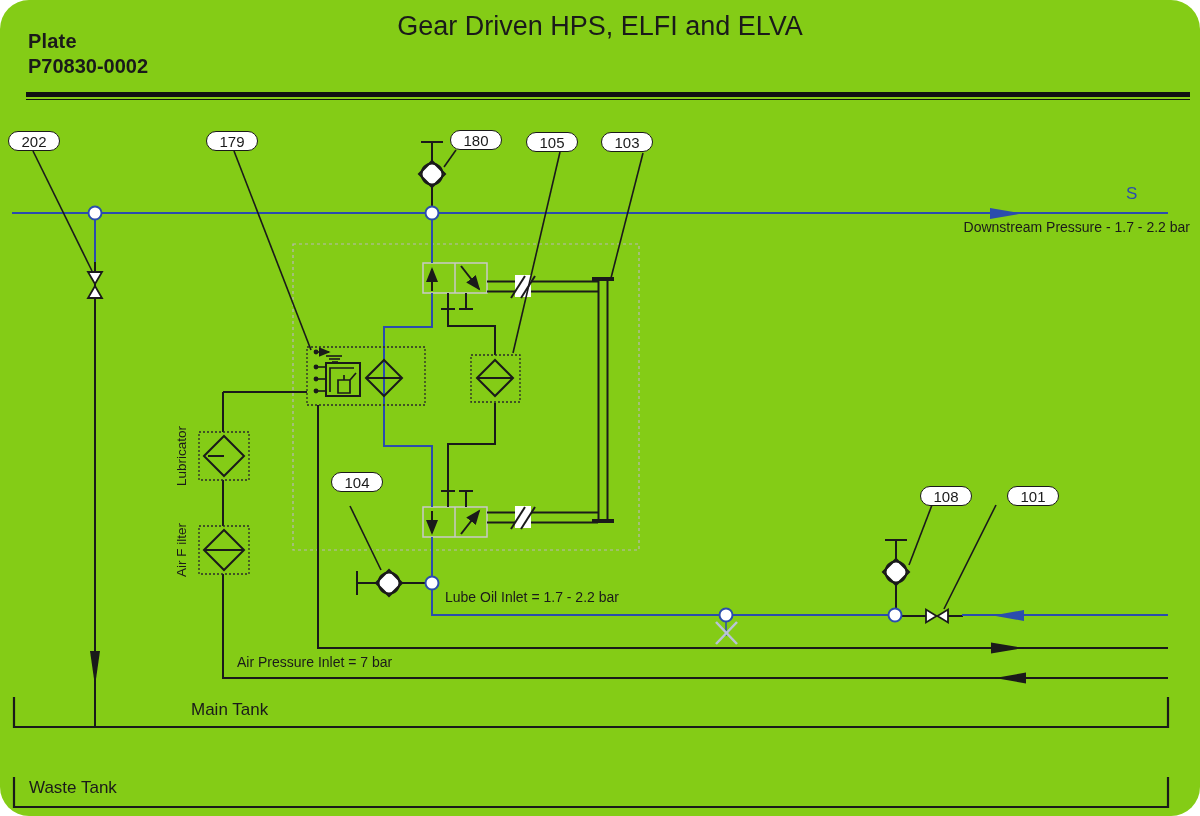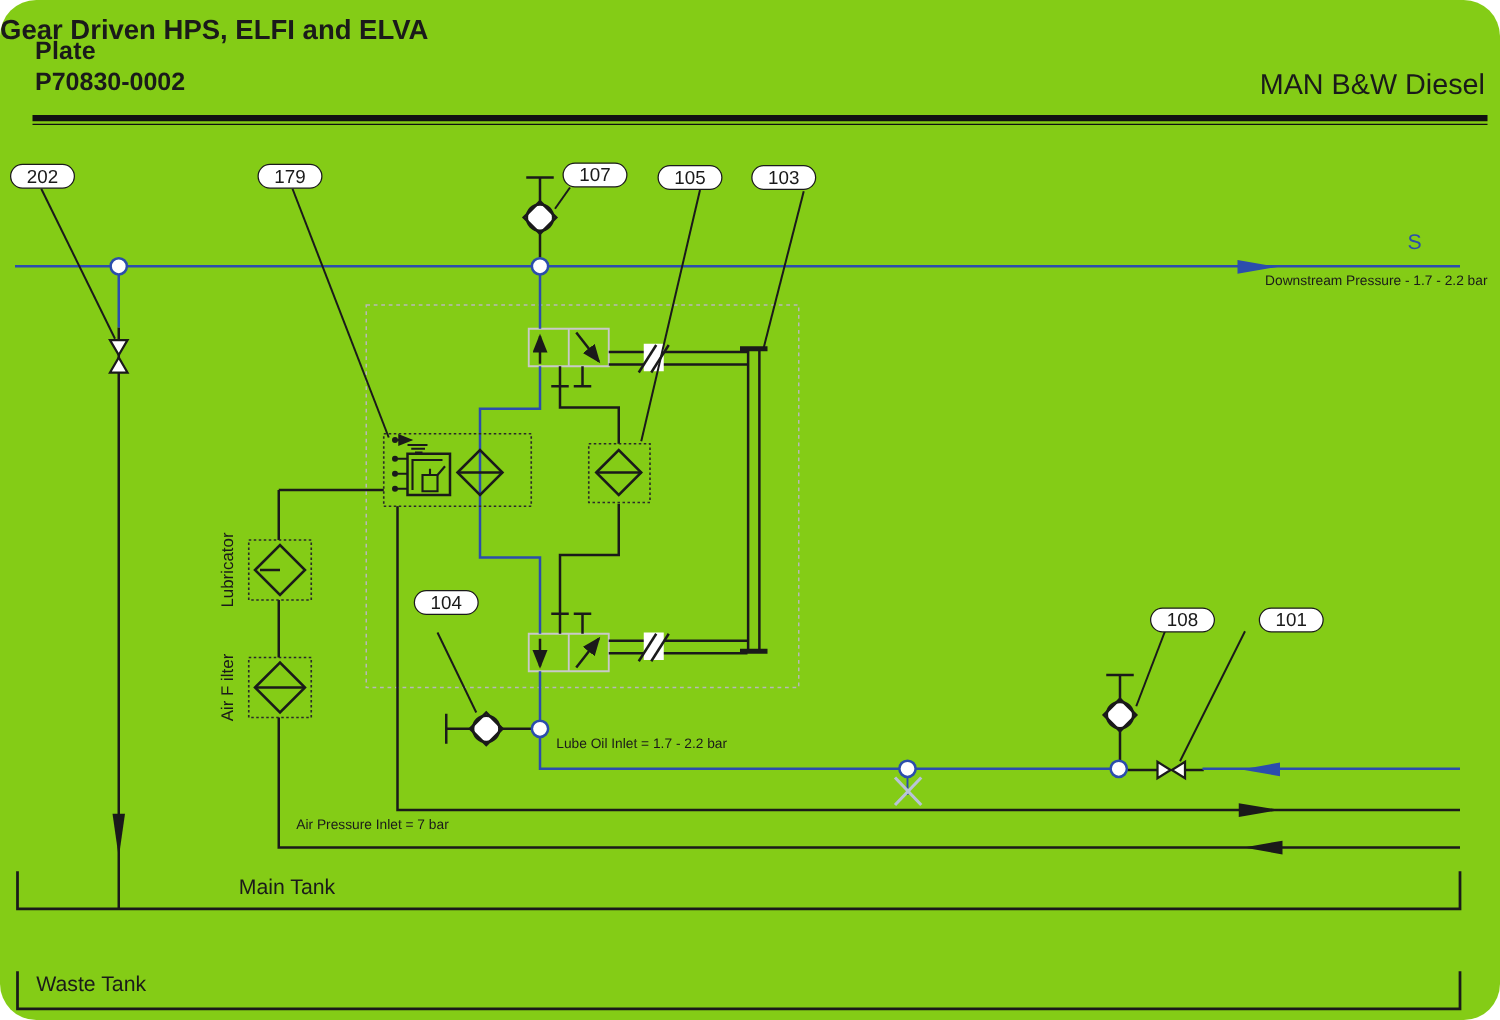--- a/index.html
+++ b/index.html
@@ -2,26 +2,26 @@
 <html><head>
 <meta charset="utf-8">
 <style>
   html,body{margin:0;padding:0;background:#fff;}
   .page{position:relative;width:1200px;height:816px;background:#84cc16;overflow:hidden;
         font-family:"Liberation Sans",sans-serif;color:#1a1a1a;border-radius:29px;}
   .abs{position:absolute;}
   
   .plate-label{left:28px;top:30px;font-size:20px;font-weight:bold;letter-spacing:.2px;}
   .plate-number{left:28px;top:55px;font-size:20px;font-weight:bold;}
-  .doc-title{left:0;right:0;top:11px;text-align:left;font-size:22px;font-weight:bold;}
+  .doc-title{left:0;right:0;top:11px;text-align:center;font-size:27px;font-weight:normal;}
   .brand{right:12px;top:54px;font-size:23px;}
   .rule-thick{left:26px;width:1164px;top:92px;height:5px;background:#111;}
   .rule-thin{left:26px;width:1164px;top:99px;height:1.4px;background:#111;}
   
-  .lbl{font-size:11px;white-space:nowrap;}
+  .lbl{font-size:14px;white-space:nowrap;}
   .s-mark{left:1126px;top:184px;font-size:17px;color:#2b4dad;}
   .downstream{left:870px;top:219px;width:320px;text-align:right;}
   .lube{left:445px;top:589px;}
   .backflush{left:333px;top:622px;}
   .airline{left:237px;top:654px;}
   .maintank{left:191px;top:700px;font-size:17px;}
   .wastetank{left:29px;top:778px;font-size:17px;}
   .vlabel{width:100px;height:16px;font-size:13.5px;text-align:center;
           transform:rotate(-90deg);white-space:nowrap;}
   .vlab1{left:132px;top:448px;}
@@ -34,21 +34,20 @@
   svg *{vector-effect:non-scaling-stroke;}
 </style>
 </head>
 <body>
 
 <div class="page">
 
   <div class="abs plate-label">Plate</div>
   <div class="abs plate-number">P70830-0002</div>
   <div class="abs doc-title">Gear Driven HPS, ELFI and ELVA</div>
-  <div class="abs brand">MAN B&amp;W Diesel</div>
   <div class="abs rule-thick"></div>
   <div class="abs rule-thin"></div>
 
   <svg width="1200" height="816" viewBox="0 0 1200 816">
     <defs>
       <marker id="mb" markerWidth="9" markerHeight="8" refX="6.5" refY="3" orient="auto">
         <path d="M0,0 L7.5,3 L0,6 Z" fill="#1a1a1a"></path>
       </marker>
     </defs>
 
@@ -232,21 +231,21 @@
       <line x1="560" y1="152" x2="513" y2="353"></line>
       <line x1="643" y1="153" x2="611" y2="278"></line>
       <line x1="350" y1="506" x2="381" y2="570"></line>
       <line x1="932" y1="505" x2="909" y2="565"></line>
       <line x1="996" y1="505" x2="944" y2="609"></line>
     </g>
   </svg>
 
   <div class="abs callout" style="left:8px;top:131px;">202</div>
   <div class="abs callout" style="left:206px;top:131px;">179</div>
-  <div class="abs callout" style="left:450px;top:130px;">107</div>
+  <div class="abs callout" style="left:450px;top:130px;">180</div>
   <div class="abs callout" style="left:526px;top:132px;">105</div>
   <div class="abs callout" style="left:601px;top:132px;">103</div>
   <div class="abs callout" style="left:331px;top:472px;">104</div>
   <div class="abs callout" style="left:920px;top:486px;">108</div>
   <div class="abs callout" style="left:983px;top:486px;margin-left:24px;">101</div>
 
   <div class="abs s-mark">S</div>
   <div class="abs lbl downstream">Downstream Pressure - 1.7 - 2.2 bar</div>
   <div class="abs lbl lube">Lube Oil Inlet = 1.7 - 2.2 bar</div>
   <div class="abs lbl airline">Air Pressure Inlet = 7 bar</div>

